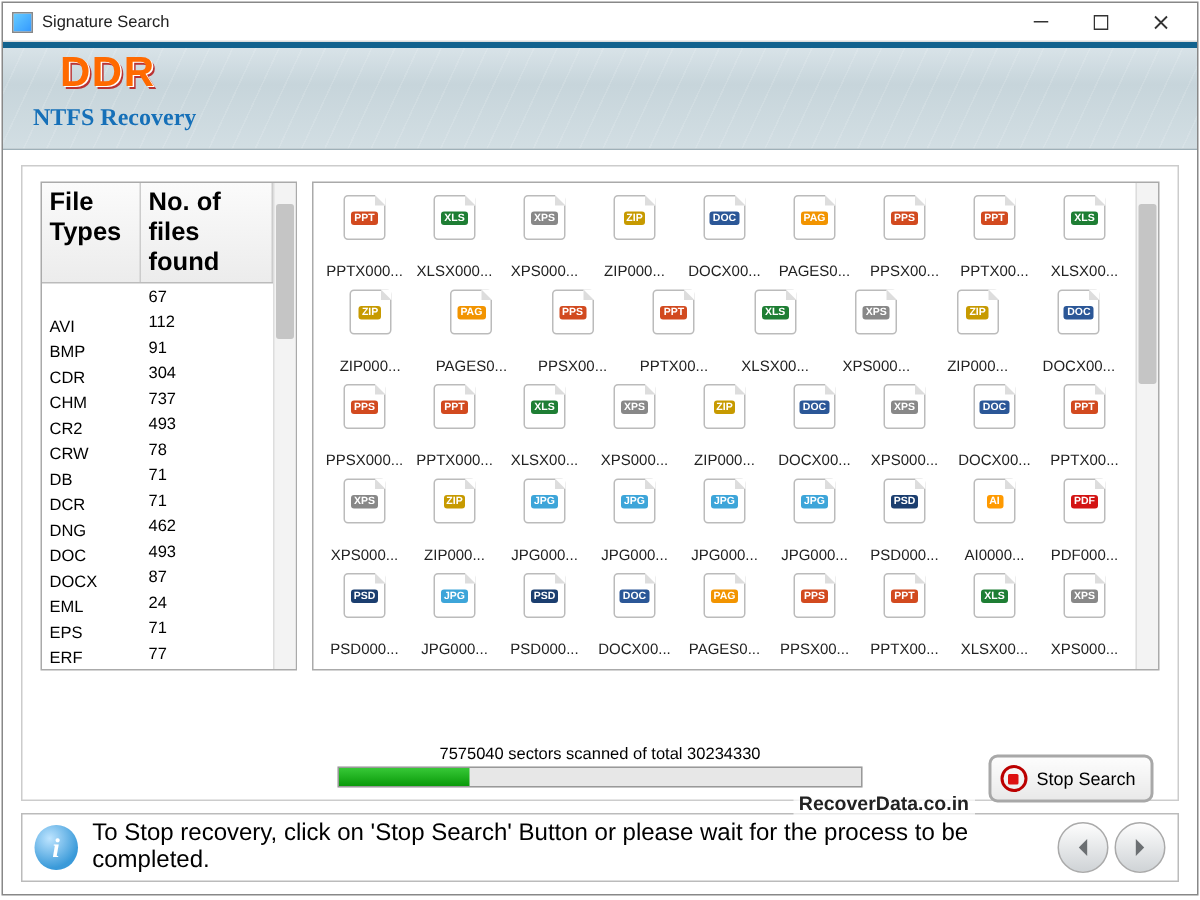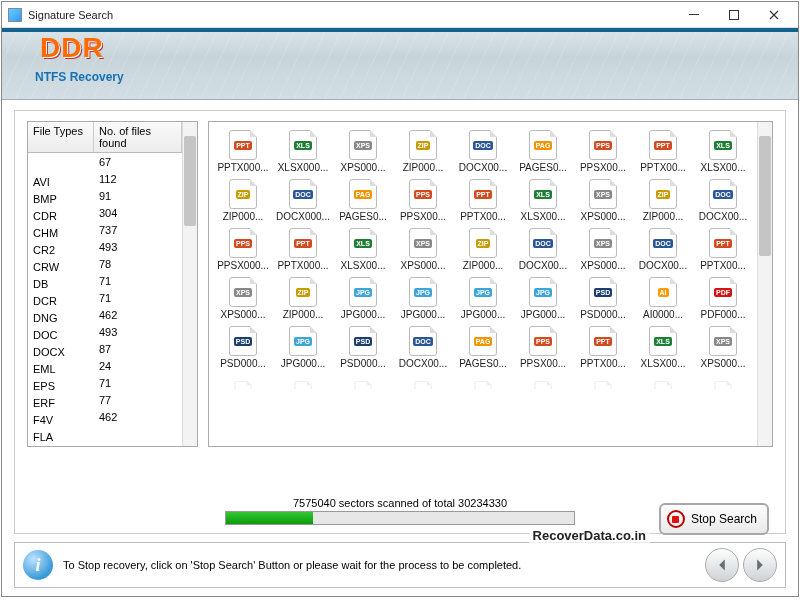--- a/index.html
+++ b/index.html
@@ -8,64 +8,64 @@
 .window { border: 1px solid #888; width: 798px; height: 596px; margin: 1px; display: flex; flex-direction: column; background: #fff; }
 .titlebar { height: 26px; background: #fff; display: flex; align-items: center; padding: 0 4px 0 6px; font-size: 11px; color: #222; border-bottom: 1px solid #ddd; }
 .titlebar .ico { width: 14px; height: 14px; background: linear-gradient(135deg,#6cf,#39f); margin-right: 6px; border: 1px solid #888; }
 .titlebar .spacer { flex: 1; }
 .winbtn { width: 40px; height: 22px; display: flex; align-items: center; justify-content: center; color: #444; }
 .winbtn svg { width: 10px; height: 10px; }
 
 .banner { height: 72px; background: linear-gradient(180deg,#dbe5ea 0%,#c7d5db 40%,#d2dee3 100%); position: relative; border-bottom: 1px solid #9fb0b8; overflow: hidden; }
 .banner::before { content:""; position:absolute; inset:0; background: repeating-linear-gradient(115deg,rgba(255,255,255,.25) 0 1px,transparent 1px 14px); opacity:.5; }
 .ddr { font-weight: 900; font-size: 28px; color: #ff6a00; text-shadow: 1px 1px 0 #fff, 2px 2px 0 #b33; letter-spacing: 1px; position: absolute; left: 38px; top: 4px; font-family: Arial Black, sans-serif; }
-.ntfs { position: absolute; left: 31px; top: 42px; color: #1670b8; font-weight: bold; font-size: 12px; padding: 0 2px; }
+.ntfs { position: absolute; left: 18px; top: 42px; color: #1670b8; font-weight: bold; font-size: 16px; padding: 0 2px; font-family: Liberation Serif, serif; }
 .banner .btop { position:absolute; top:0; left:0; right:0; height:4px; background:#12628e; }
 
 .workarea { flex: 1; padding: 10px 12px 8px 12px; display: flex; flex-direction: column; border: 1px solid #ccc; margin: 10px 12px 4px 12px; }
 .panes { display: flex; gap: 10px; flex: 1; min-height: 0; }
 
 .listwrap { width: 190px; border: 1px solid #aaa; display: flex; background: #fff; height: 326px; }
 .table { flex: 1; overflow: hidden; font-size: 11px; }
 .thead { display: flex; background: linear-gradient(#fbfbfb,#ececec); border-bottom: 1px solid #bbb; }
-.th { padding: 3px 5px; border-right: 1px solid #ccc; font-size: 11px; }
+.th { padding: 3px 5px; border-right: 1px solid #ccc; font-size: 17px; font-weight: bold; }
 .th.c0 { width: 66px; }
 .th.c1 { flex: 1; }
 .tbody { height: 302px; overflow: hidden; }
 .tr { display: flex; height: 17px; align-items: center; }
 .td { padding: 0 5px; font-size: 11px; overflow: hidden; white-space: nowrap; }
 .td.c0 { width: 66px; margin-top: 40px; }
 .td.c1 { flex: 1; }
 .vscroll { width: 15px; background: #f3f3f3; border-left: 1px solid #ddd; position: relative; }
 .vthumb { position: absolute; left: 1px; right: 1px; top: 14px; height: 90px; background: #c5c5c5; border-radius: 2px; }
 
 .grid { flex: 1; border: 1px solid #aaa; background: #fff; display: flex; height: 326px; }
 .gitems { flex: 1; padding: 8px 4px 0 4px; overflow: hidden; }
 .row { display: flex; justify-content: space-around; margin-bottom: 6px; }
-.item { width: 60px; display: flex; flex-direction: column; align-items: center; gap: 2px; }
+.item { width: 60px; display: flex; flex-direction: column; align-items: center; gap: 16px; }
 .fico { width: 28px; height: 30px; border: 1px solid #bbb; border-radius: 3px; background: #fff; position: relative; display:flex; align-items:center; justify-content:center; }
 .fico::after { content:""; position:absolute; top:-1px; right:-1px; width:0; height:0; border-top: 7px solid #fff; border-left: 7px solid #ddd; }
 .tag { font-size: 7px; font-weight:bold; padding:1px 2px; border-radius:2px; color:#fff; }
 .t-pptx{background:#d24a1f}.t-xlsx{background:#1e7e34}.t-xps{background:#888}.t-zip{background:#c79a00}.t-docx{background:#2b5797}.t-pages{background:#f29400}.t-ppsx{background:#d24a1f}.t-jpg{background:#3da5d9}.t-psd{background:#1b3e6f}.t-ai{background:#ff9a00}.t-pdf{background:#d31313}
 .iname { font-size: 10px; color: #222; white-space: nowrap; overflow: hidden; text-overflow: ellipsis; width: 58px; text-align: center; }
 .halfrow { display:flex; justify-content:space-around; height: 14px; overflow:hidden; opacity:.55; }
 
 .progresszone { margin-top: 0; text-align: center; font-size: 11px; display:flex; flex-direction:column; align-items:center; position:relative; }
 .progtext { padding: 2px 0; }
 .pbarwrap { display:flex; align-items:center; gap: 14px; }
 .pbar { width: 350px; height: 14px; border: 1px solid #999; background: #e7e7e7; position: relative; }
 .pfill { position:absolute; left:0; top:0; bottom:0; width: 25%; background: linear-gradient(#37c837,#0a9a0a); }
 .search-hint { font-size: 11px; color:#333; margin-top: 3px; }
 .stopbtn { border: 2px solid #a8a8a8; border-radius: 6px; padding: 5px 10px 5px 6px; display:flex; align-items:center; gap:6px; background:linear-gradient(#fdfdfd,#e9e9e9); font-size:12px; position:absolute; right:4px; top:8px; }
 .stopico{ width:18px; height:18px; border-radius:50%; border:2px solid #b00; display:flex; align-items:center; justify-content:center;}
 .stopico div{width:7px;height:7px;background:#d11;border-radius:1px;}
 
 .footerbar { margin: 4px 12px 8px 12px; border: 1px solid #bbb; height: 46px; display:flex; align-items:center; padding: 0 8px; gap: 10px; position:relative; }
 .infoico { width: 30px; height:30px; border-radius:50%; background: radial-gradient(circle at 35% 30%, #bde4ff, #3a9ad9 70%); display:flex;align-items:center;justify-content:center;color:#fff;font-weight:bold;font-style:italic;font-family:Georgia;font-size:18px;}
-.ftext{ font-size:11px; }
+.ftext{ font-size:16px; }
 .navs{ margin-left:auto; display:flex; gap:4px; }
 .navbtn{ width:34px;height:34px;border-radius:50%;background:linear-gradient(#fdfdfd,#cfd3d6);border:1px solid #aaa;display:flex;align-items:center;justify-content:center;}
 .navbtn svg{width:14px;height:14px;fill:#6b6f72;}
 
 .watermark{ position:absolute; right:150px; bottom:56px; font-size:13px; font-weight:bold; color:#222; background:rgba(255,255,255,.7); padding:1px 4px; text-shadow:0 0 3px #fff; }
 </style>
 </head>
 <body>
 
 <div class="window">
@@ -234,26 +234,20 @@
                 </div>
                 <div class="iname">XLSX00...</div>
               </div>
             </div>
             <div class="row">
               <div class="item">
                 <div class="fico">
                   <span class="tag t-zip">ZIP</span>
                 </div>
                 <div class="iname">ZIP000...</div>
-              </div>
-              <div class="item">
-                <div class="fico">
-                  <span class="tag t-docx">DOC</span>
-                </div>
-                <div class="iname">DOCX000...</div>
               </div>
               <div class="item">
                 <div class="fico">
                   <span class="tag t-pages">PAG</span>
                 </div>
                 <div class="iname">PAGES0...</div>
               </div>
               <div class="item">
                 <div class="fico">
                   <span class="tag t-ppsx">PPS</span>

